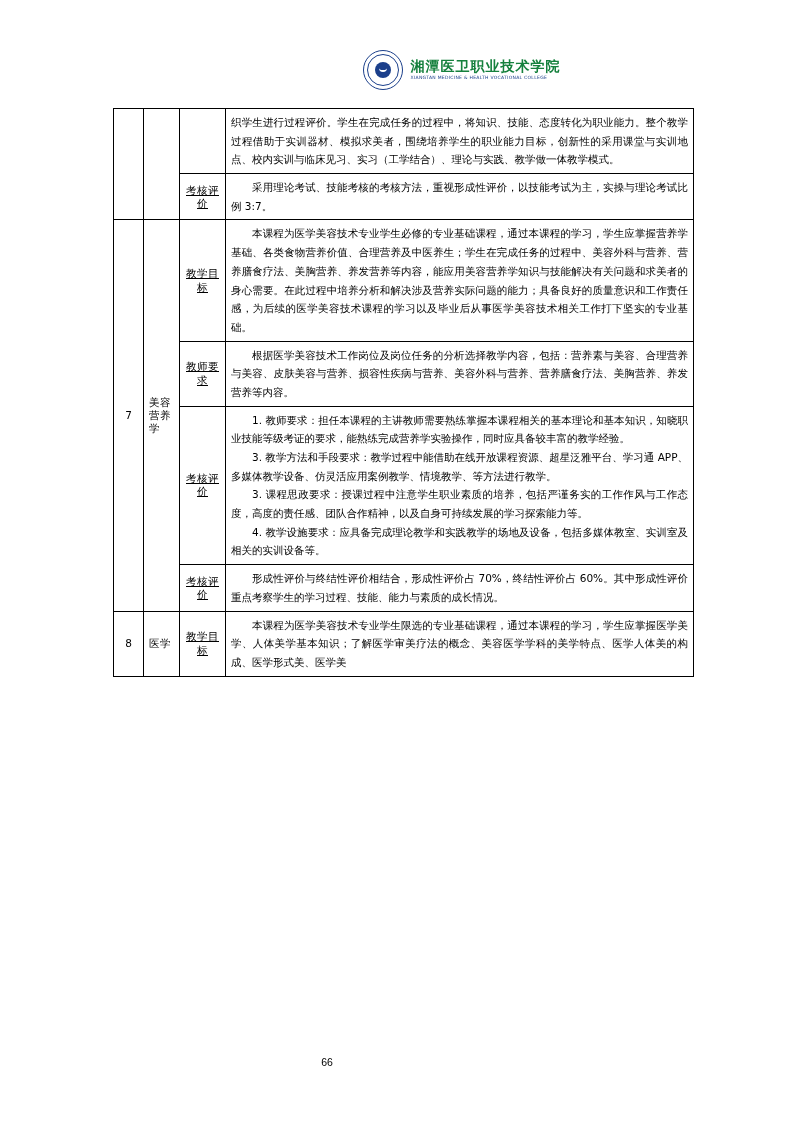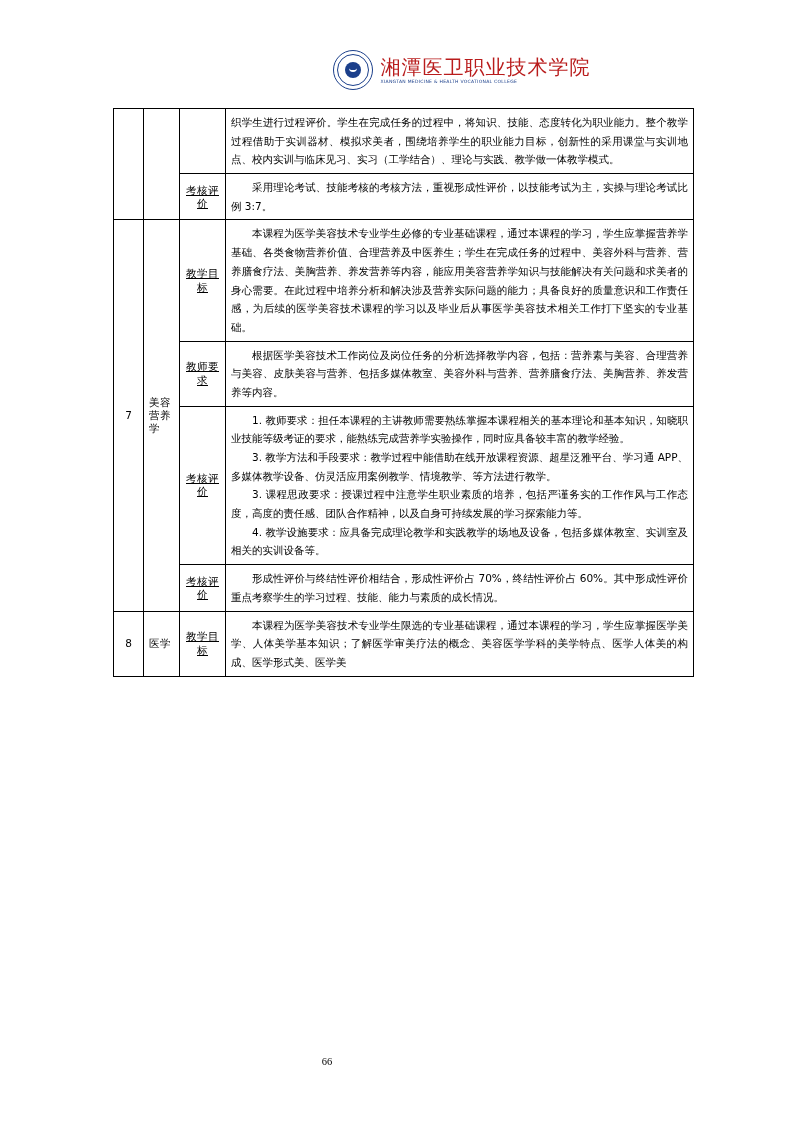--- a/index.html
+++ b/index.html
@@ -74,24 +74,24 @@
     border-radius: 0 0 6px 6px;
   }
   .logo-text {
     display: flex;
     flex-direction: column;
     justify-content: center;
     line-height: 1.1;
   }
   .logo-cn {
     font-family: "DejaVu Serif", "Liberation Serif", serif;
-    font-size: 20px;
-    color: #b91c1c;
+    font-size: 14px;
+    color: #15803d;
     letter-spacing: 1px;
-    font-weight: normal;
+    font-weight: bold;
   }
   .logo-en {
     font-size: 4.5px;
     color: #1b3f8b;
     letter-spacing: 0.3px;
     margin-top: 2px;
     white-space: nowrap;
   }
   
   .doc-table {
@@ -138,21 +138,21 @@
     text-justify: inter-ideograph;
   }
   
   .footer {
     position: absolute;
     top: 1056px;
     left: 0;
     width: 654px;
     text-align: center;
     font-size: 10.5px;
-    font-family: Liberation Serif, serif;
+    font-family: Liberation Sans, sans-serif;
   }
 </style>
 </head>
 <body>
 
 <div class="page">
 
   <div class="header">
     <div class="logo-wrap">
       <div class="logo-seal">
@@ -195,21 +195,21 @@
         </td>
         <td class="col-content">
           <p class="cell-p indent">本课程为医学美容技术专业学生必修的专业基础课程，通过本课程的学习，学生应掌握营养学基础、各类食物营养价值、合理营养及中医养生；学生在完成任务的过程中、美容外科与营养、营养膳食疗法、美胸营养、养发营养等内容，能应用美容营养学知识与技能解决有关问题和求美者的身心需要。在此过程中培养分析和解决涉及营养实际问题的能力；具备良好的质量意识和工作责任感，为后续的医学美容技术课程的学习以及毕业后从事医学美容技术相关工作打下坚实的专业基础。</p>
         </td>
       </tr>
       <tr>
         <td class="col-field">
           <div class="vtext">教师要求</div>
         </td>
         <td class="col-content">
-          <p class="cell-p indent">根据医学美容技术工作岗位及岗位任务的分析选择教学内容，包括：营养素与美容、合理营养与美容、皮肤美容与营养、包括多媒体教室、美容外科与营养、营养膳食疗法、美胸营养、养发营养等内容。</p>
+          <p class="cell-p indent">根据医学美容技术工作岗位及岗位任务的分析选择教学内容，包括：营养素与美容、合理营养与美容、皮肤美容与营养、损容性疾病与营养、美容外科与营养、营养膳食疗法、美胸营养、养发营养等内容。</p>
         </td>
       </tr>
       <tr>
         <td class="col-field">
           <div class="vtext">考核评价</div>
         </td>
         <td class="col-content">
           <ul class="numlist">
             <li>1.  教师要求：担任本课程的主讲教师需要熟练掌握本课程相关的基本理论和基本知识，知晓职业技能等级考证的要求，能熟练完成营养学实验操作，同时应具备较丰富的教学经验。</li>
             <li>3.  教学方法和手段要求：教学过程中能借助在线开放课程资源、超星泛雅平台、学习通 APP、多媒体教学设备、仿灵活应用案例教学、情境教学、等方法进行教学。</li>

